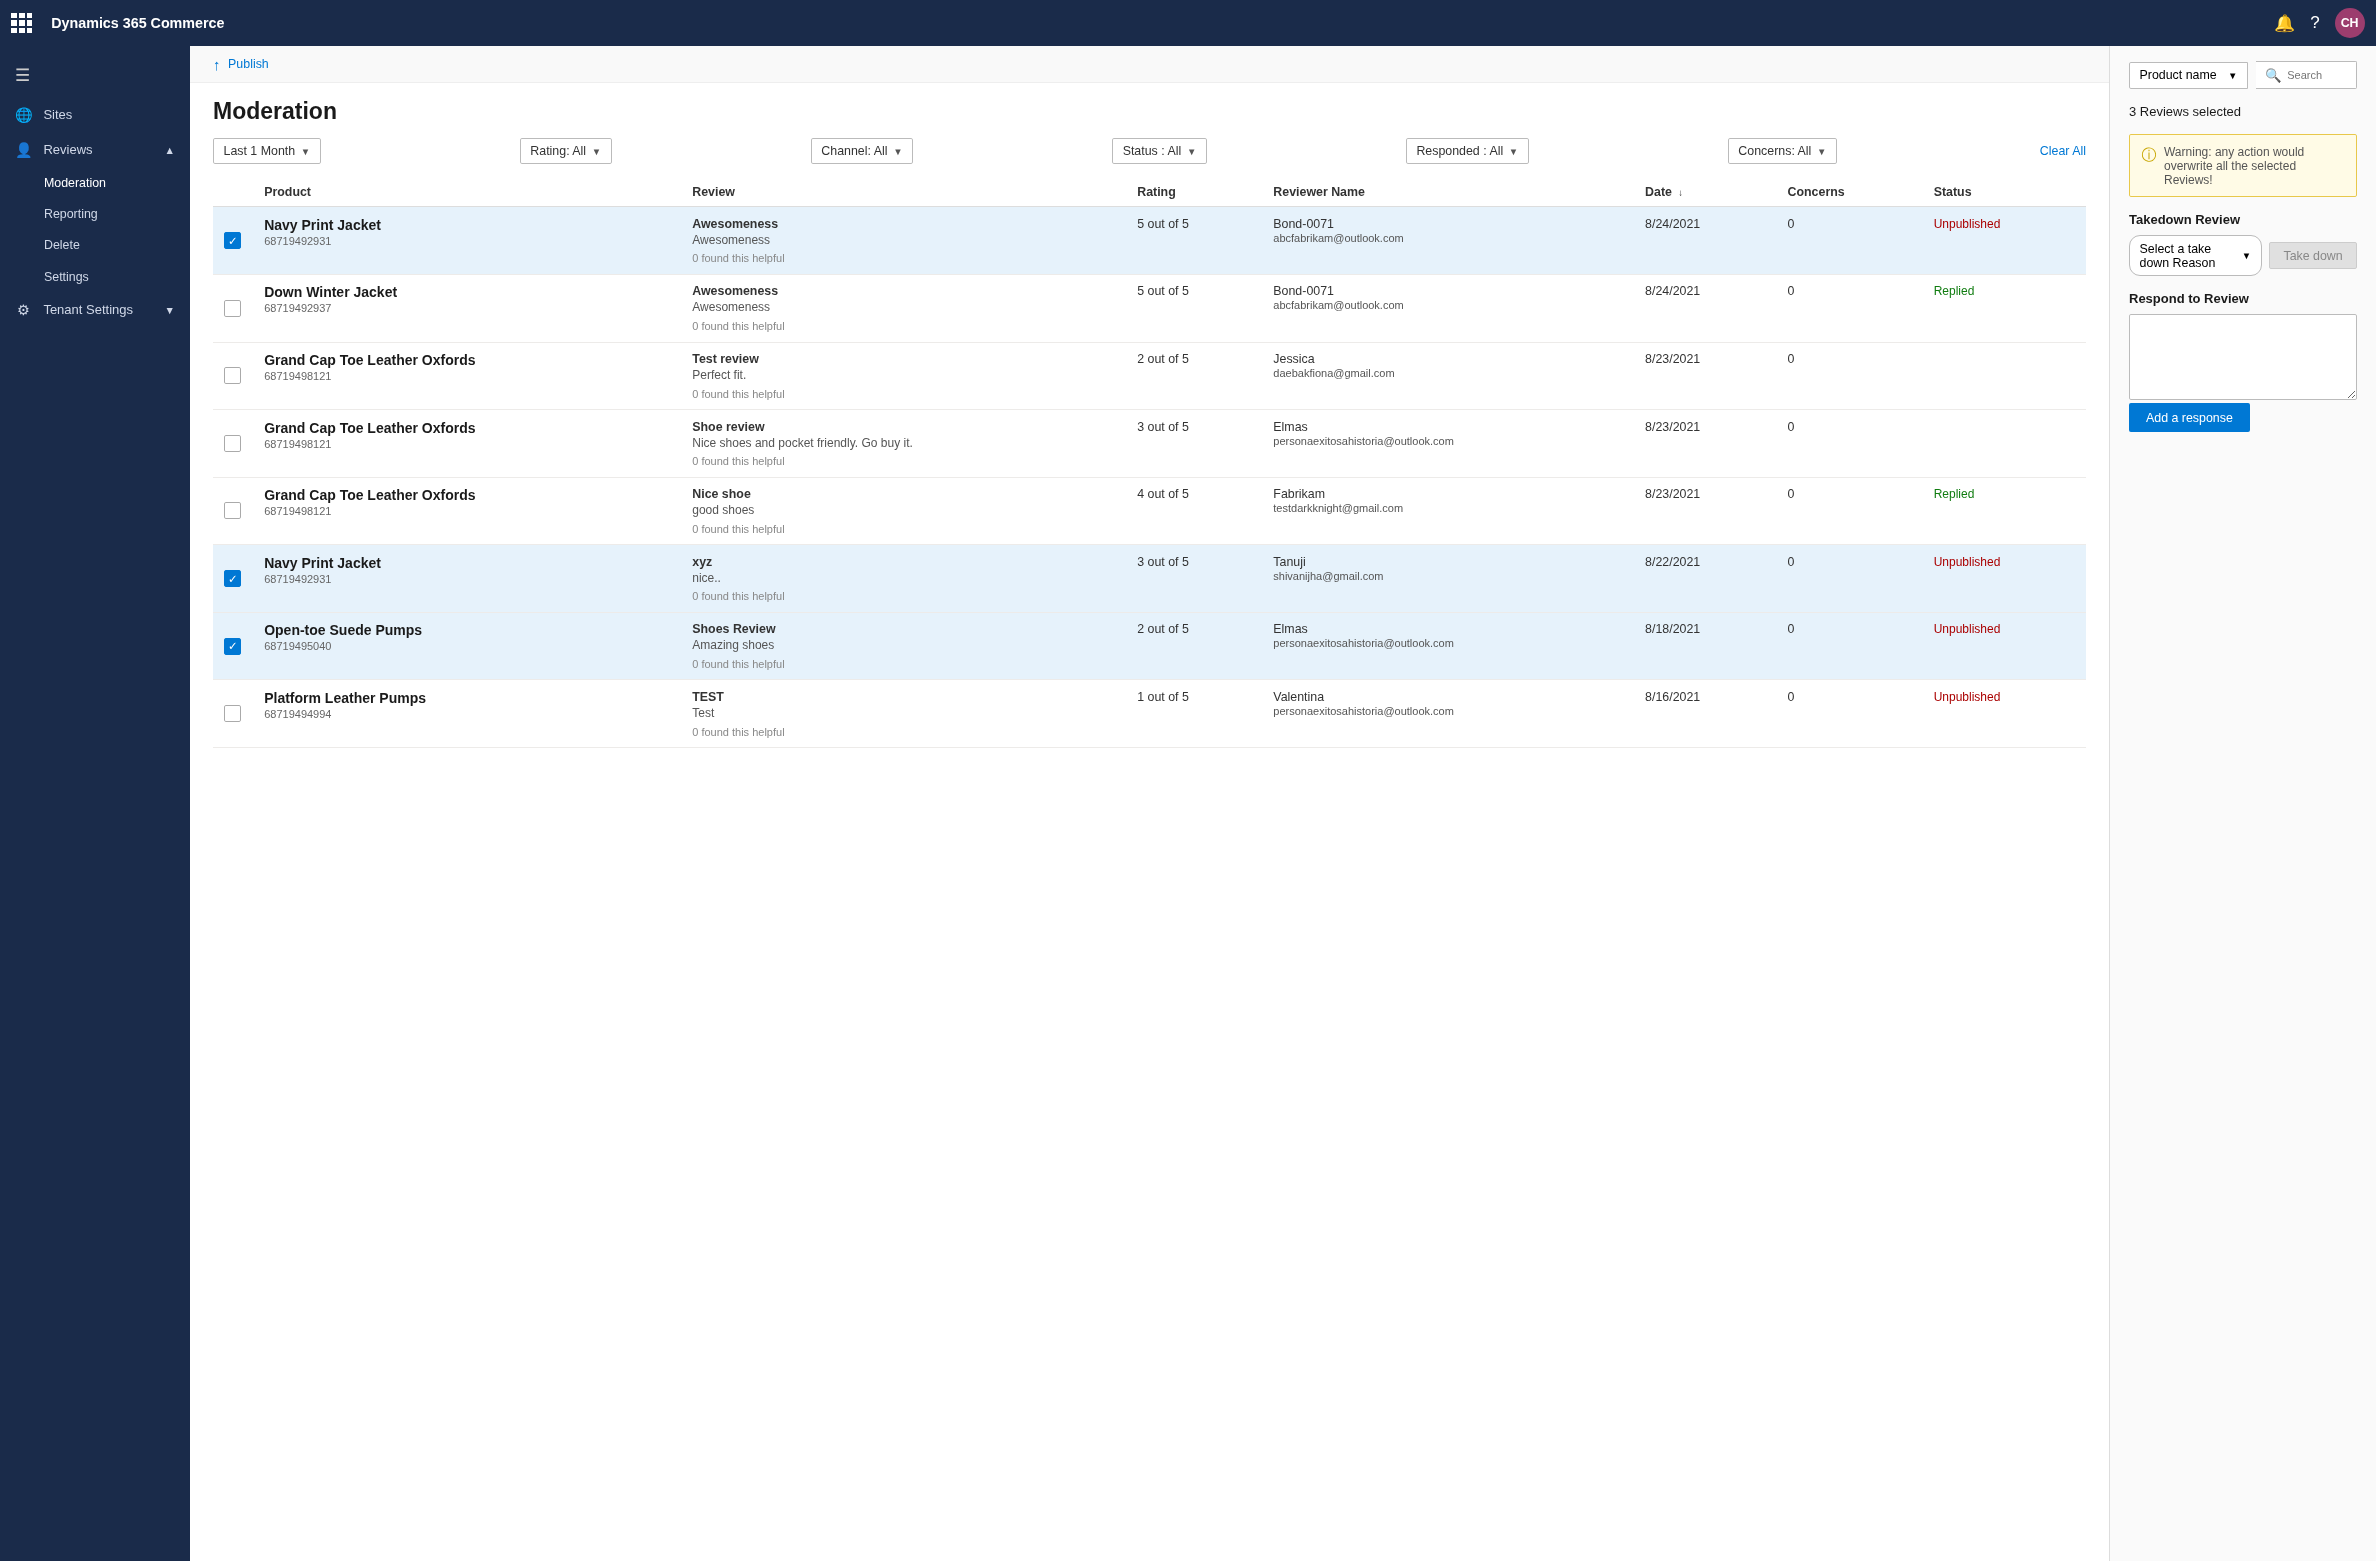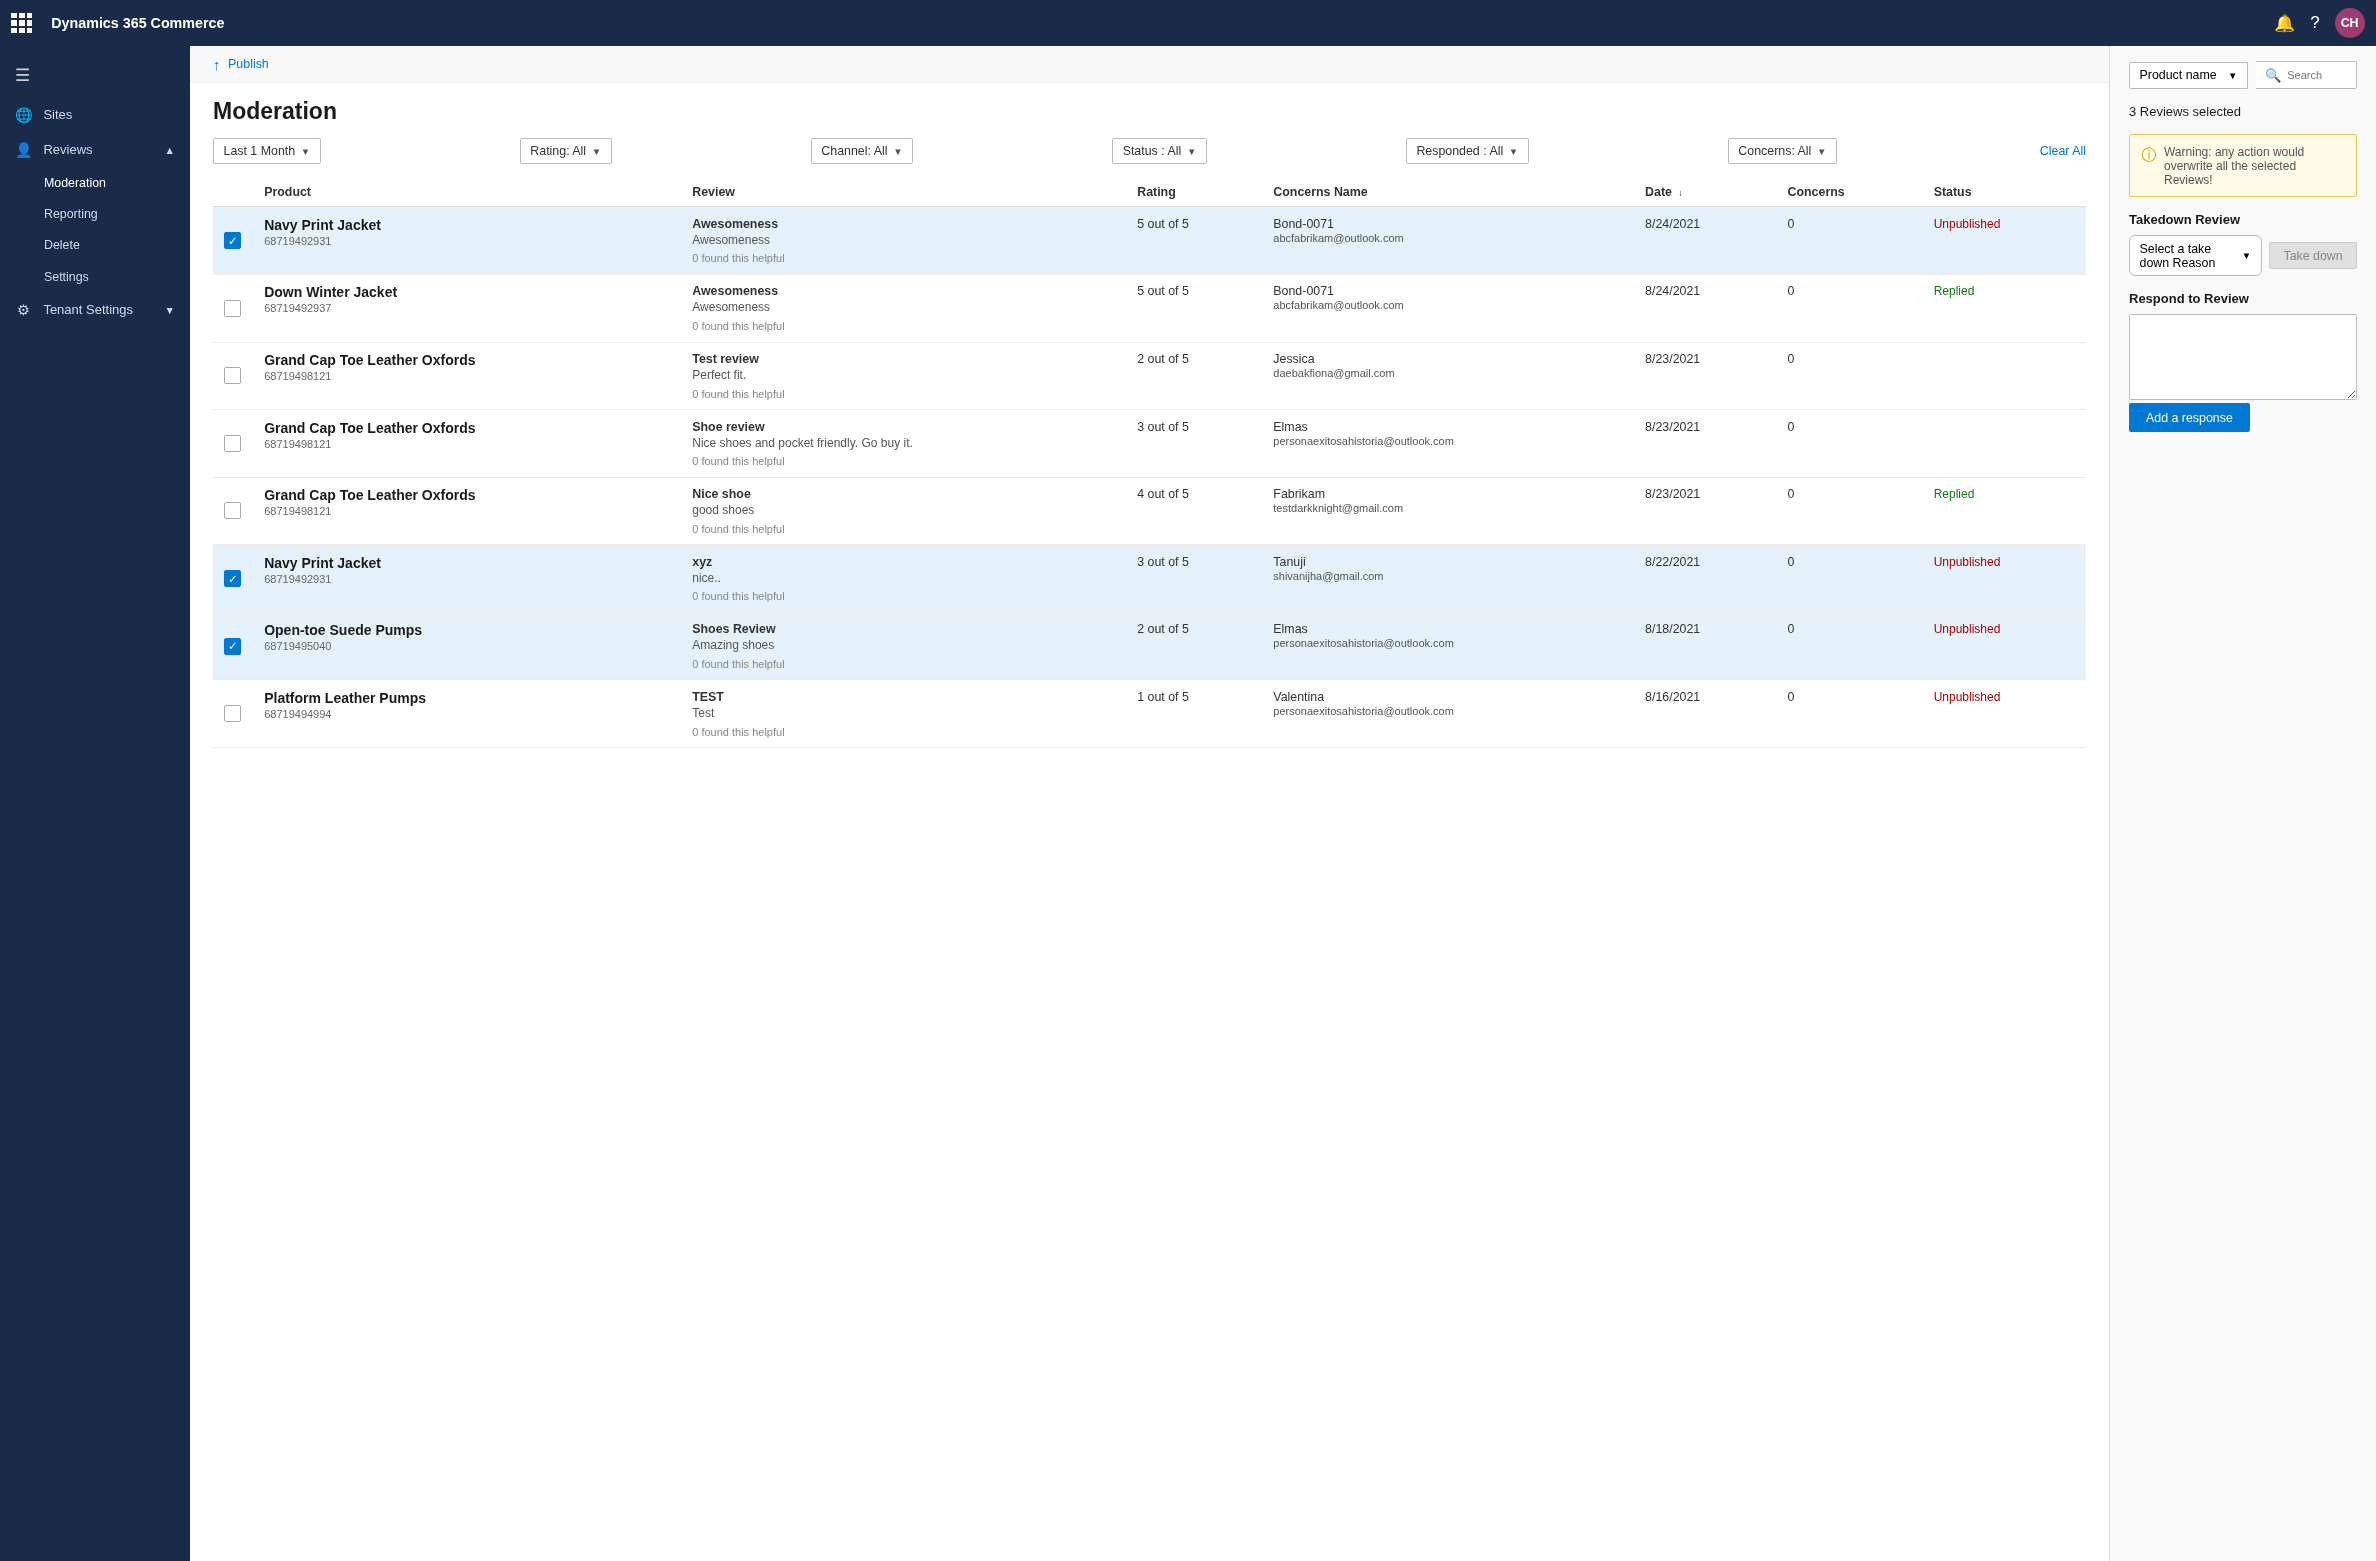--- a/index.html
+++ b/index.html
@@ -195,21 +195,21 @@
       background: #fffbe6; border: 1px solid #e8c84a;
       border-radius: 1.9px; padding: 9.5px 11.4px;
       display: flex; align-items: flex-start; gap: 7.6px;
       font-size: 12px; color: #555;
     }
     .warning-icon { color: #c8a600; font-size: 15px; flex-shrink: 0; margin-top: 1px; }
     .takedown-section {}
     .section-label { font-size: 13px; font-weight: 600; color: #1a1a1a; margin-bottom: 7.6px; }
     .takedown-row { display: flex; gap: 7.6px; align-items: center; }
     .takedown-select {
-      flex: 1; border: 1px solid #bbb; border-radius: 6px;
+      flex: 1; border: 1px solid #bbb; border-radius: 11px;
       padding: 5.7px 9.5px; background: white; font-size: 12.4px; cursor: pointer;
       display: flex; align-items: center; justify-content: space-between; gap: 24px;
     }
     .takedown-btn {
       padding: 5.7px 13.3px; background: #e0e0e0; color: #888;
       border: 1px solid #ccc; border-radius: 1.9px; font-size: 12.4px;
       cursor: not-allowed;
     }
     .respond-section {}
     .respond-textarea {
@@ -325,21 +325,21 @@
     </div>
 
     <div class="table-wrap">
       <table>
         <thead>
           <tr>
             <th></th>
             <th>Product</th>
             <th>Review</th>
             <th>Rating</th>
-            <th>Concerns Name</th>
+            <th>Reviewer Name</th>
             <th class="sortable">Date <span class="sort-arrow">↓</span></th>
             <th>Concerns</th>
             <th>Status</th>
           </tr>
         </thead>
         <tbody id="table-body">
         <tr class="selected">
     <td class="checkbox-cell">
       <div class="checkbox-wrap">
         <div class="cb checked"></div>

